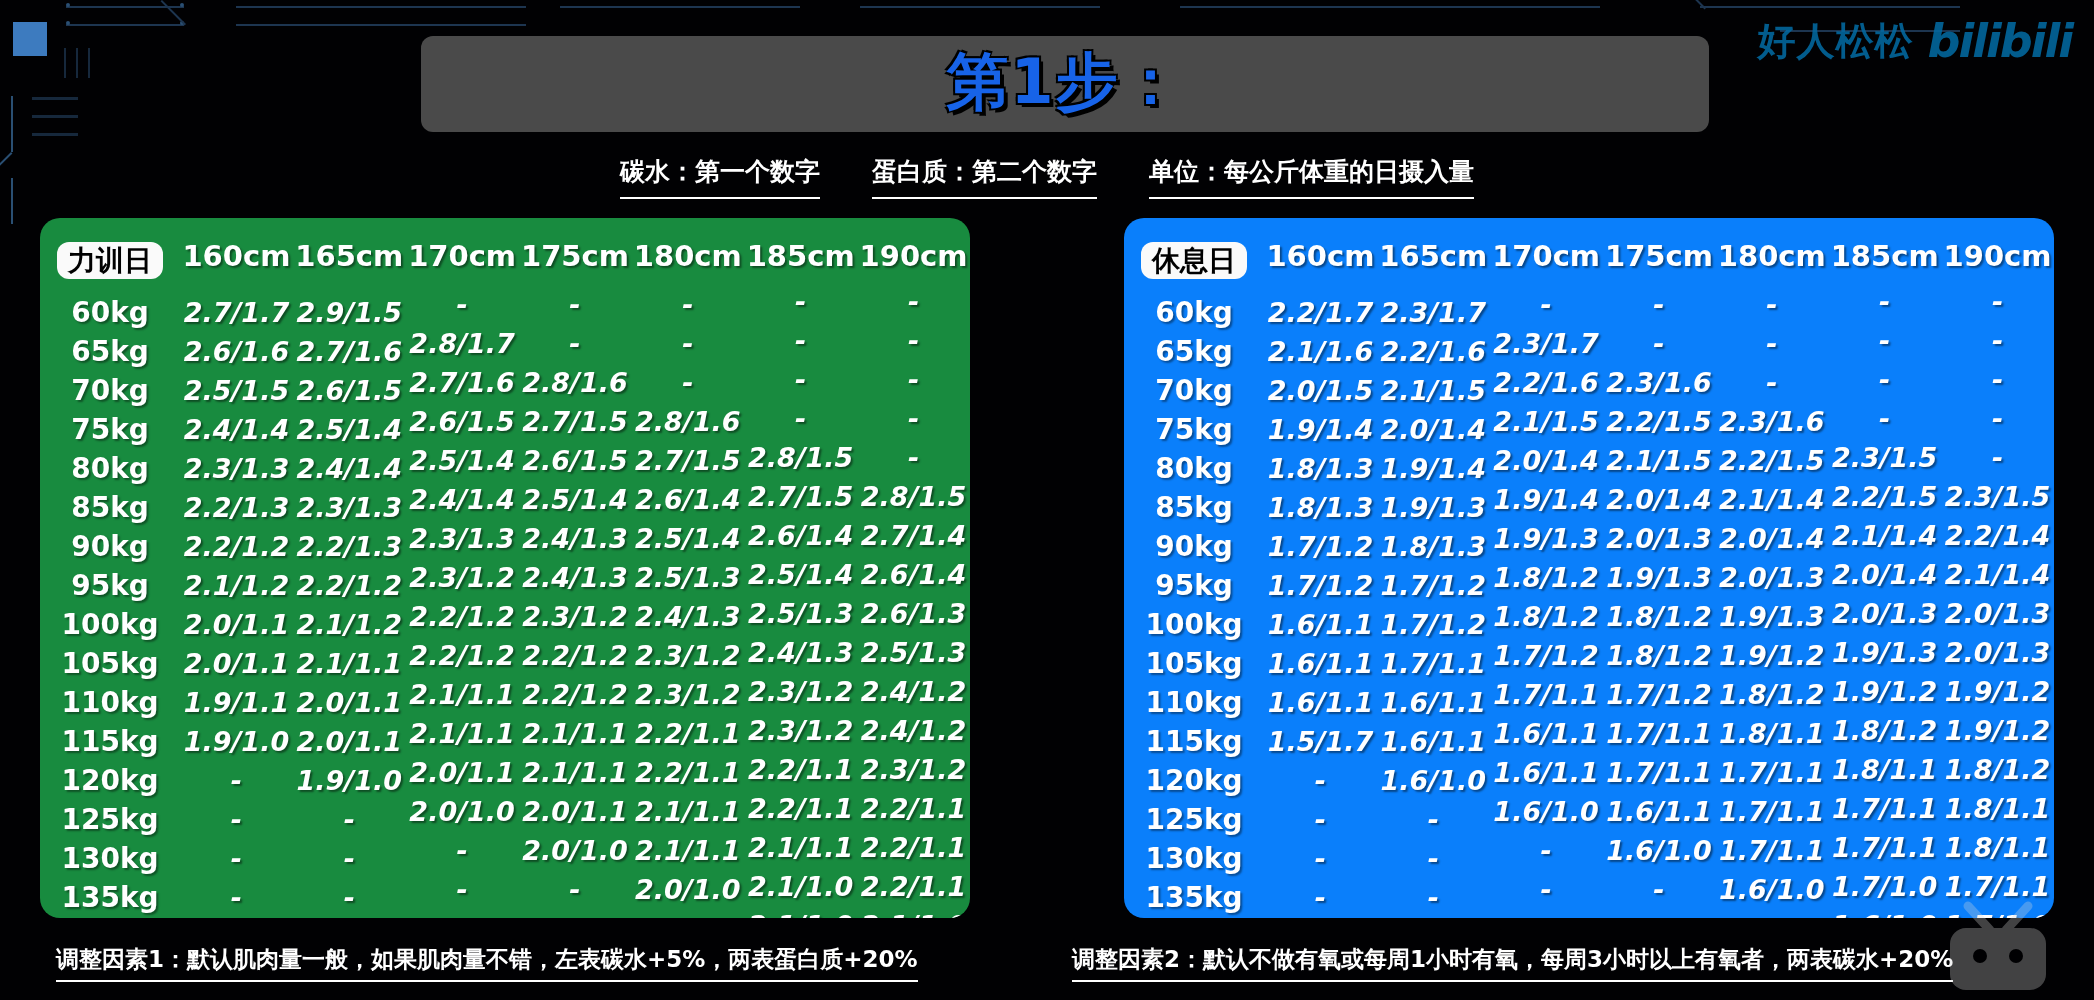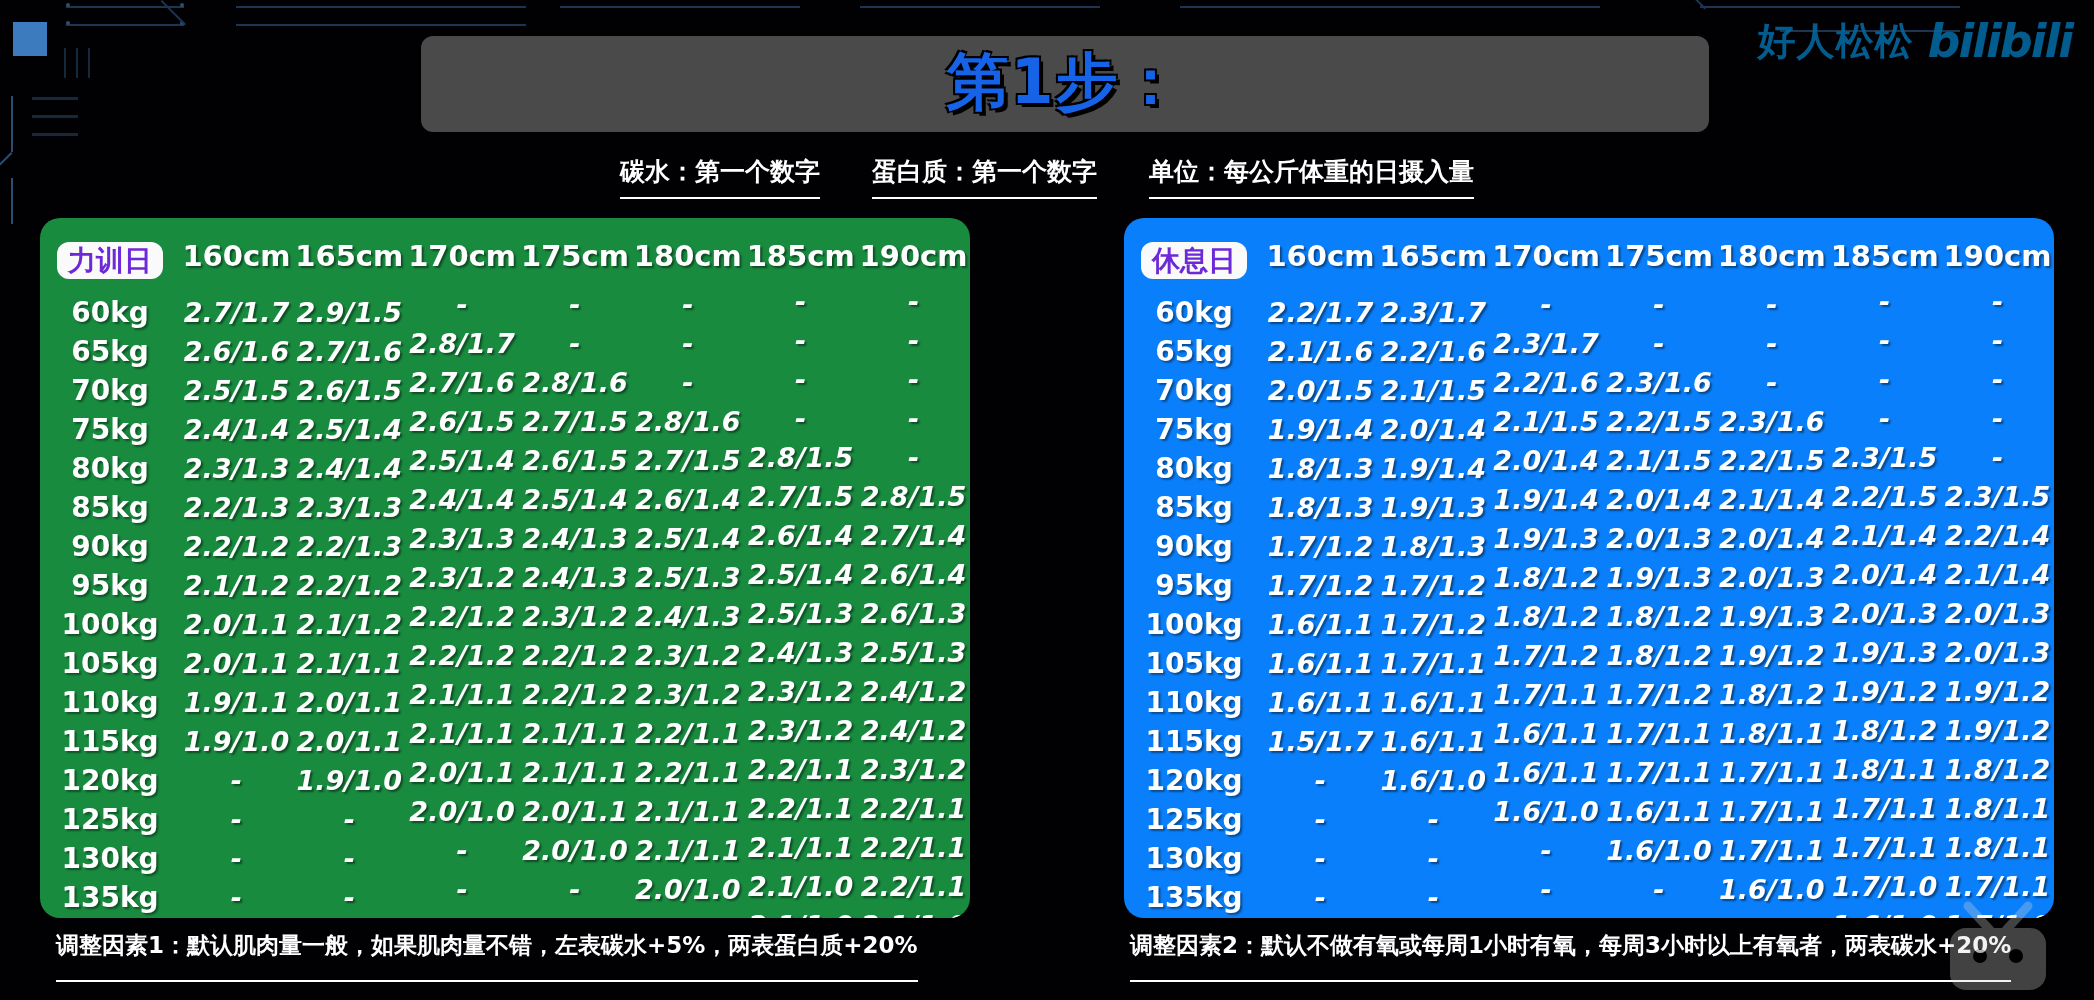--- a/index.html
+++ b/index.html
@@ -80,21 +80,21 @@
   }
   .tbl thead th { height:56px; line-height:56px; }
 
   .hdr-cm {
     font-size:29px; font-weight:bold;
     text-shadow:2px 2px 2px rgba(0,0,0,.45);
   }
   .hdr-badge-cell { text-align:center; }
   .hdr-badge {
     display:inline-block;
-    background:#fafafa; color:#6d28d9;
+    background:#fafafa; color:#000000;
     border-radius:12px;
     padding:3px 11px;
     font-size:28px; font-weight:bold; line-height:1.12;
     font-family:"DejaVu Sans", sans-serif;
     margin-top:24px;
   }
   .rowlabel {
     font-size:28px; font-weight:bold; text-align:right; padding-right:8px;
     text-shadow:2px 2px 2px rgba(0,0,0,.4);
   }
@@ -105,25 +105,25 @@
   
   .off0 { position:relative; top:0px; }
   .off2 { position:relative; top:-8px; }
   .off3 { position:relative; top:-11px; }
 
   
   .footnote {
     position:absolute; bottom:18px;
     font-family:"DejaVu Sans", sans-serif;
     font-size:23px; font-weight:bold; color:#fff;
-    border-bottom:2px solid #fff; padding-bottom:19px;
+    border-bottom:2px solid #fff; padding-bottom:5px;
     white-space:nowrap;
   }
   #foot-left  { left:56px; }
-  #foot-right { left:1130px; }
+  #foot-right { left:1072px; }
 </style>
 </head>
 <body>
 
 <div id="stage">
 
   <div>
     <div class="deco deco-sq" style="left:13px;top:22px;"></div>
     <div class="deco deco-line h" style="left:66px;top:6px;width:118px;"></div>
     <div class="deco deco-line h" style="left:66px;top:24px;width:118px;"></div>
@@ -156,21 +156,21 @@
     <div class="wm-logo">bilibili</div>
   </div>
 
   <div class="title-plate"></div>
   <div class="title-text">
     <span class="title-blue">第1步：</span>
   </div>
 
   <div class="subhead">
     <span>碳水：第一个数字</span>
-    <span>蛋白质：第一个数字</span>
+    <span>蛋白质：第二个数字</span>
     <span>单位：每公斤体重的日摄入量</span>
   </div>
 
   <div class="panel" id="panel-green">
     <table class="tbl">
       <colgroup>
           <col class="c-lab">
           <col>
           <col>
           <col>

